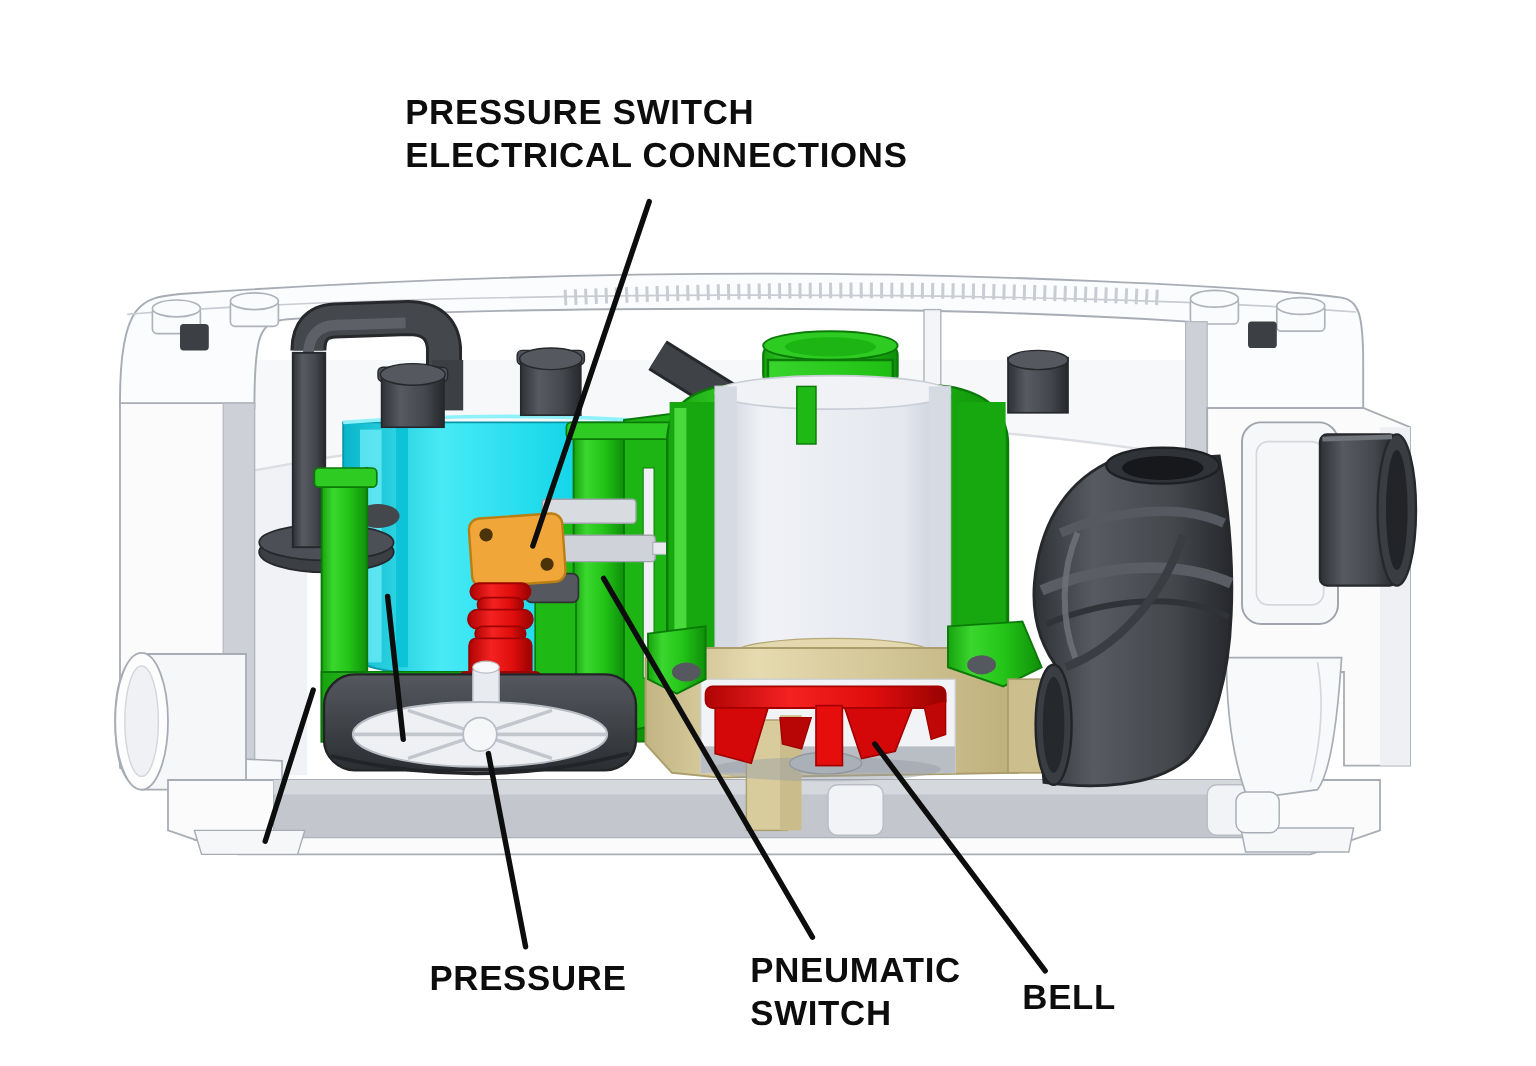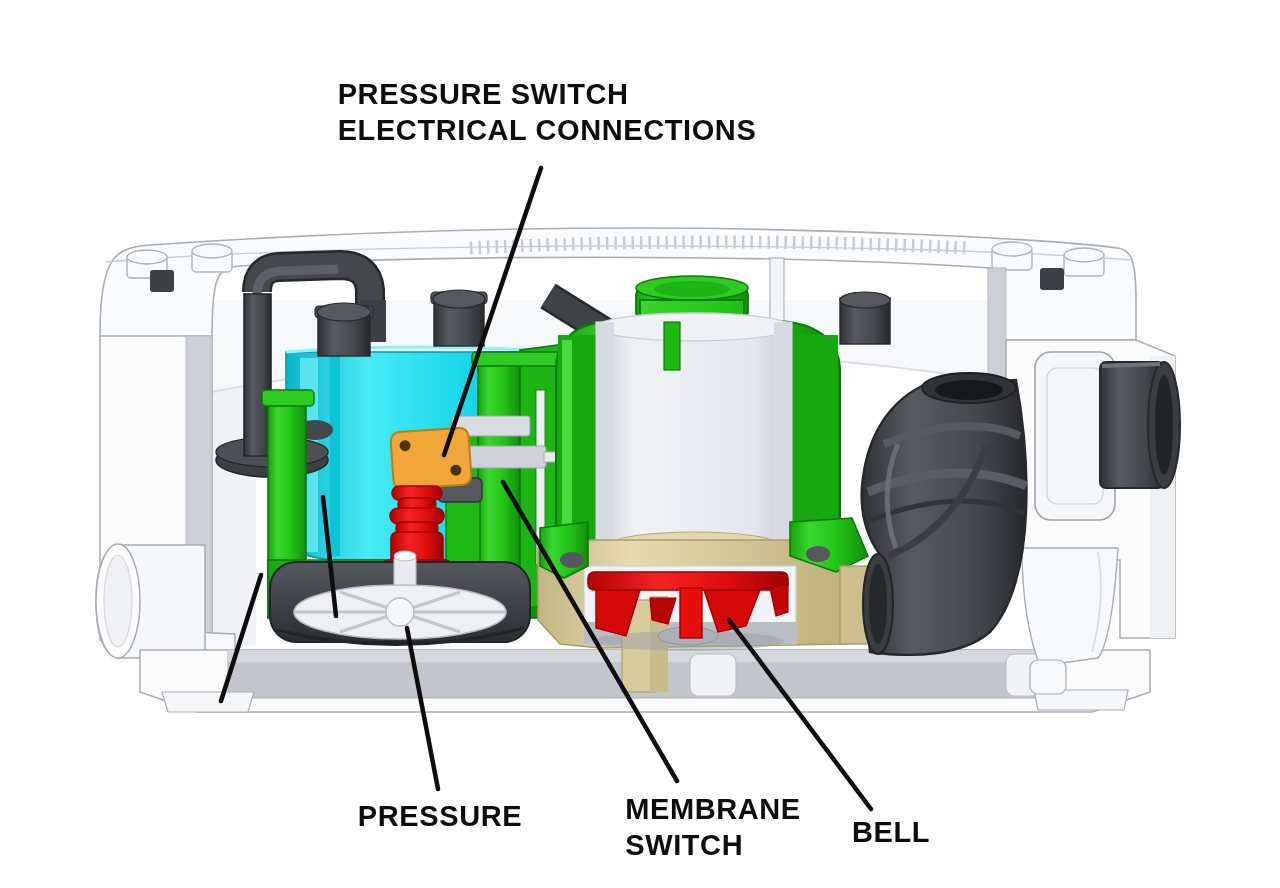--- a/index.html
+++ b/index.html
@@ -294,16 +294,16 @@
         <line x1="323" y1="497" x2="336" y2="616" stroke="#0d0d0d" stroke-width="4.5" stroke-linecap="round"></line>
         <line x1="407" y1="628" x2="438" y2="789" stroke="#0d0d0d" stroke-width="4.5" stroke-linecap="round"></line>
         <line x1="503" y1="482" x2="677" y2="781" stroke="#0d0d0d" stroke-width="4.5" stroke-linecap="round"></line>
         <line x1="729" y1="620" x2="871" y2="809" stroke="#0d0d0d" stroke-width="4.5" stroke-linecap="round"></line>
       </g>
 </svg>
 
 <div class="lbl" id="lbl-psec">PRESSURE SWITCH
 ELECTRICAL CONNECTIONS</div>
 <div class="lbl" id="lbl-mem">PRESSURE</div>
-<div class="lbl" id="lbl-psw">MEMBRANE
+<div class="lbl" id="lbl-psw">PNEUMATIC
 SWITCH</div>
 <div class="lbl" id="lbl-pump">BELL</div>
 </div>
 
 </body></html>

